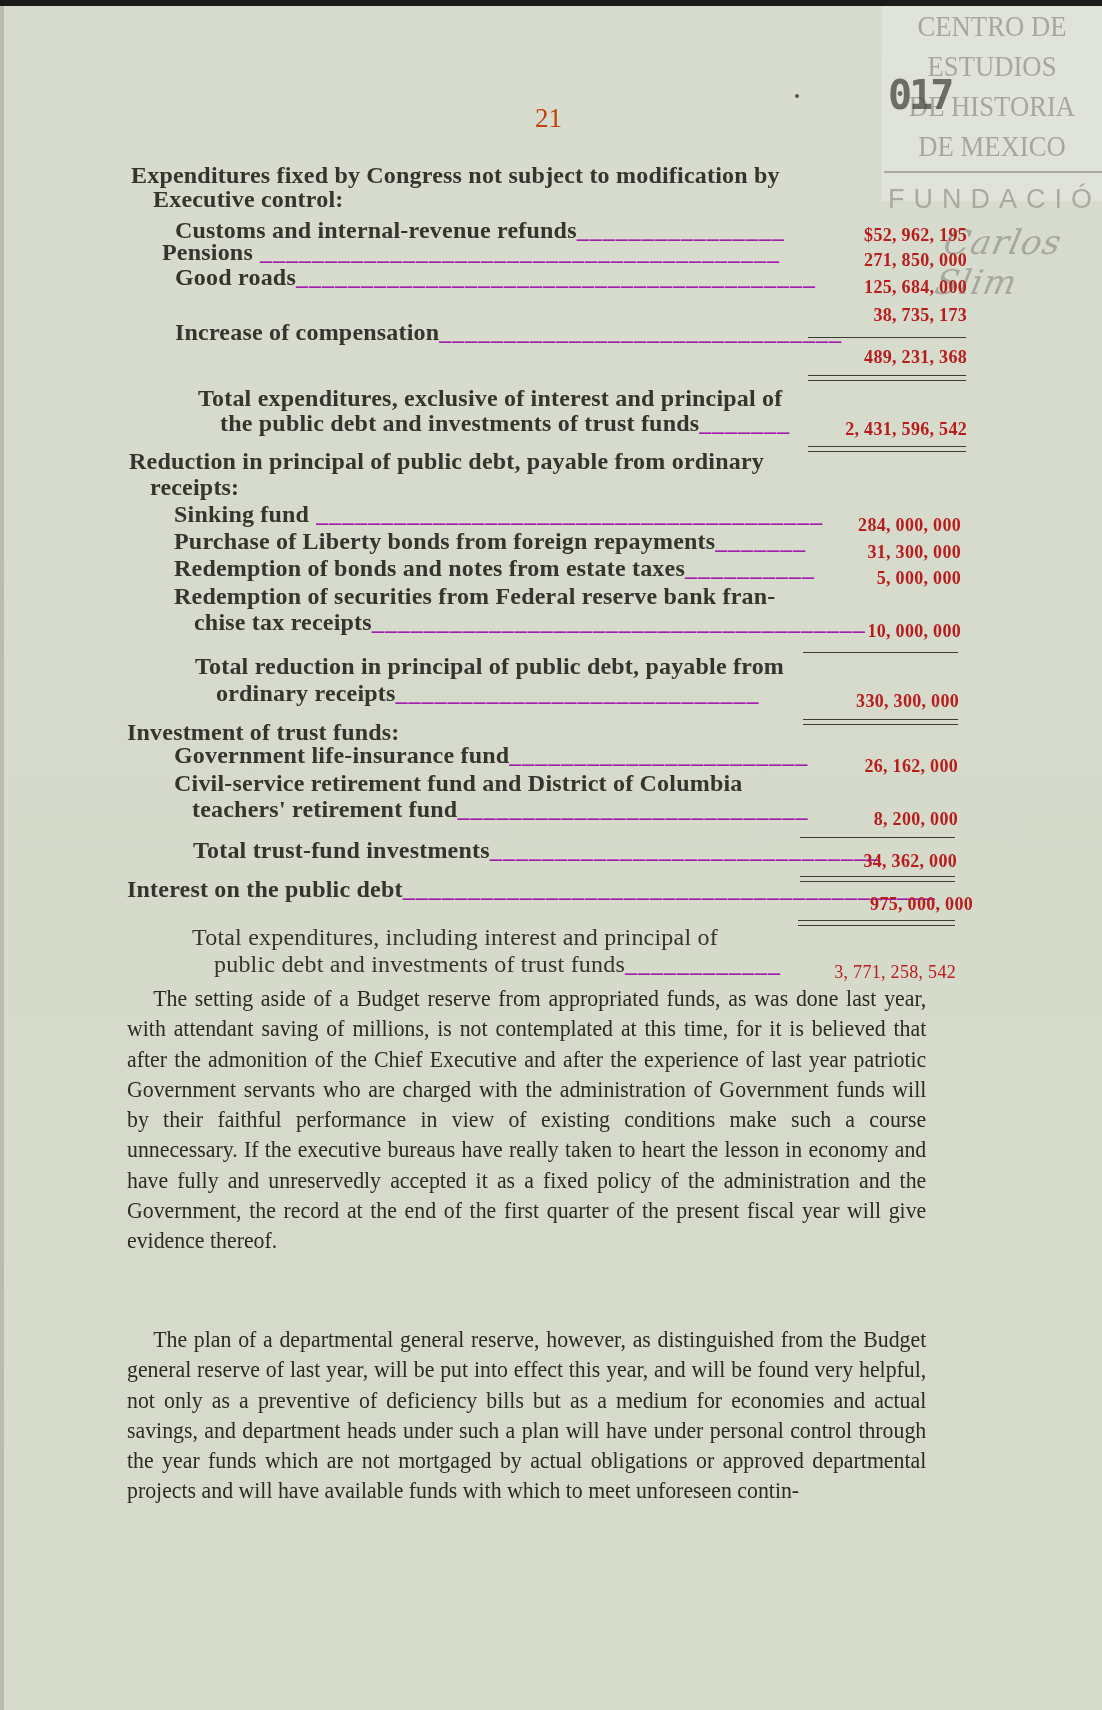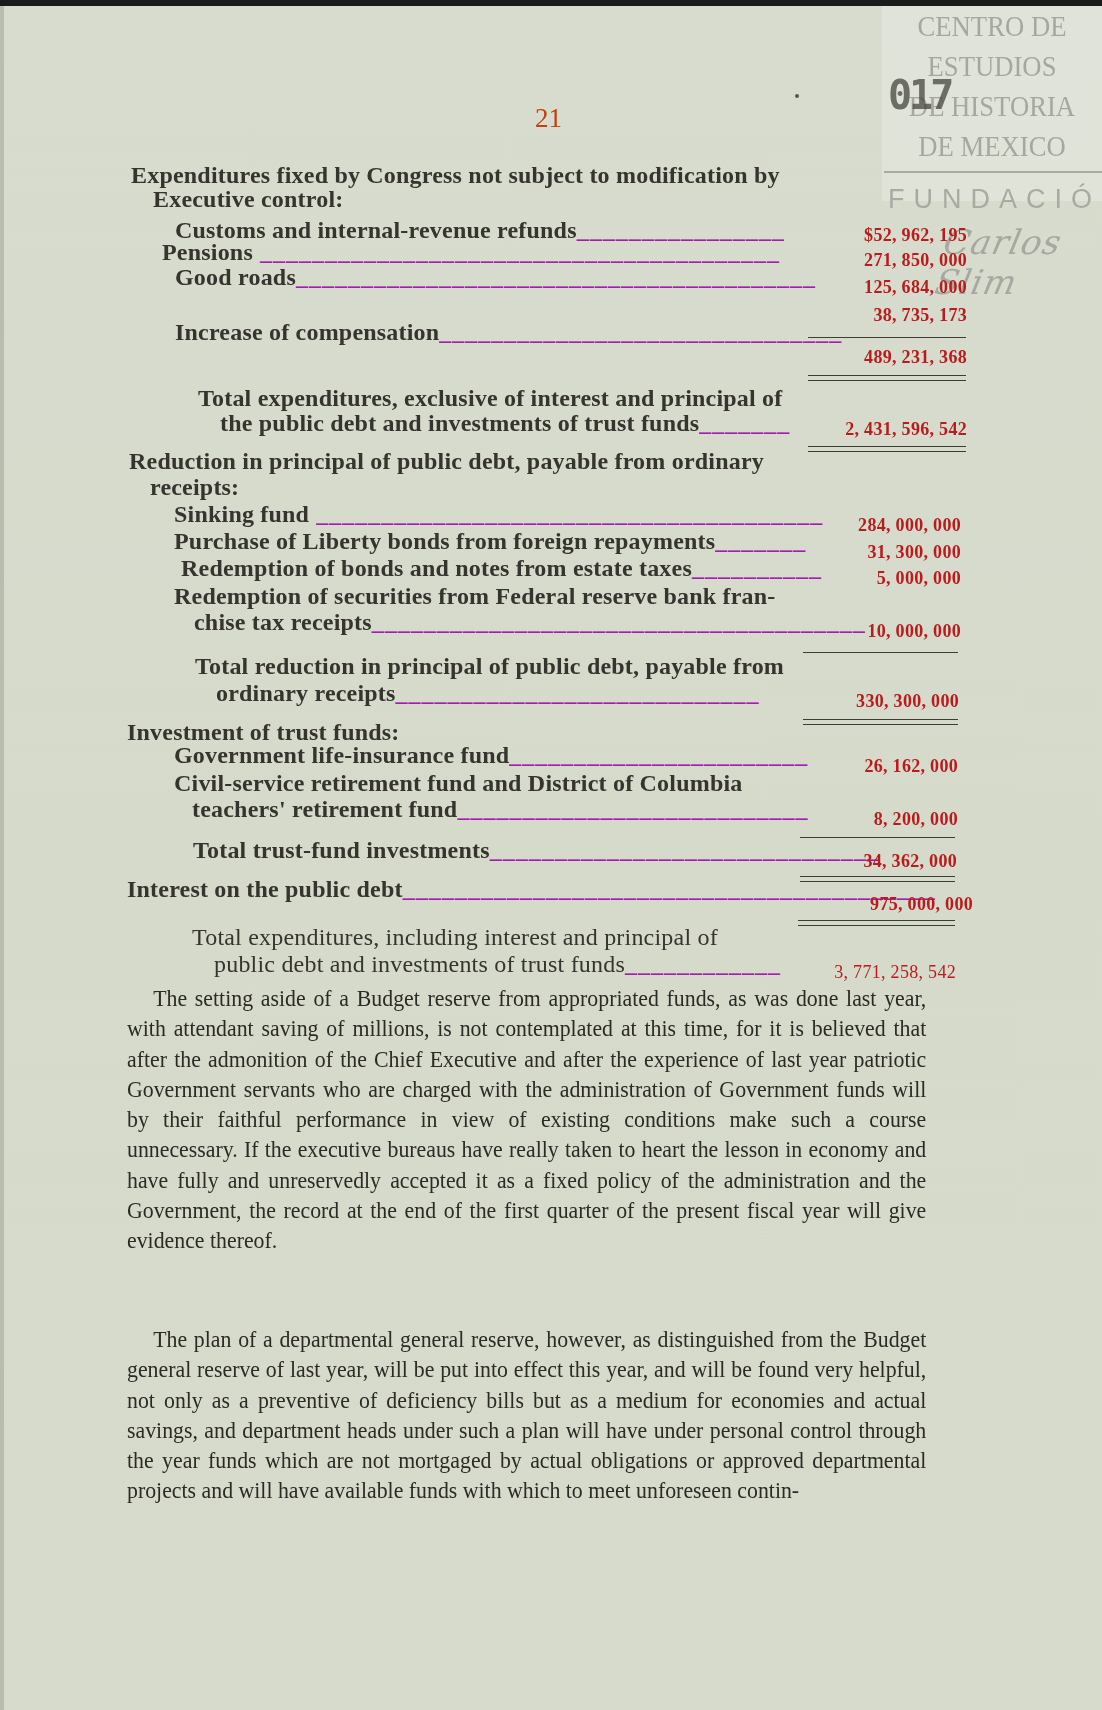--- a/index.html
+++ b/index.html
@@ -139,21 +139,21 @@
   <div class="row" style="left:174px;top:503px;">
     <span class="lbl">Sinking fund</span><span class="leader"> _______________________________________</span>
   </div>
   <div class="amt" style="left:791px;top:514px;">284, 000, 000</div>
 
   <div class="row" style="left:174px;top:530px;">
     <span class="lbl">Purchase of Liberty bonds from foreign repayments</span><span class="leader">_______</span>
   </div>
   <div class="amt" style="left:791px;top:541px;">31, 300, 000</div>
 
-  <div class="row" style="left:174px;top:557px;margin-left:7px;">
+  <div class="row" style="left:174px;top:557px;">
     <span class="lbl">Redemption of bonds and notes from estate taxes</span><span class="leader">__________</span>
   </div>
   <div class="amt" style="left:791px;top:567px;">5, 000, 000</div>
 
   <div class="row" style="left:174px;top:585px;">
     <span class="lbl">Redemption of securities from Federal reserve bank fran-</span>
   </div>
   <div class="row" style="left:194px;top:611px;">
     <span class="lbl">chise tax receipts</span><span class="leader">______________________________________</span>
   </div>

